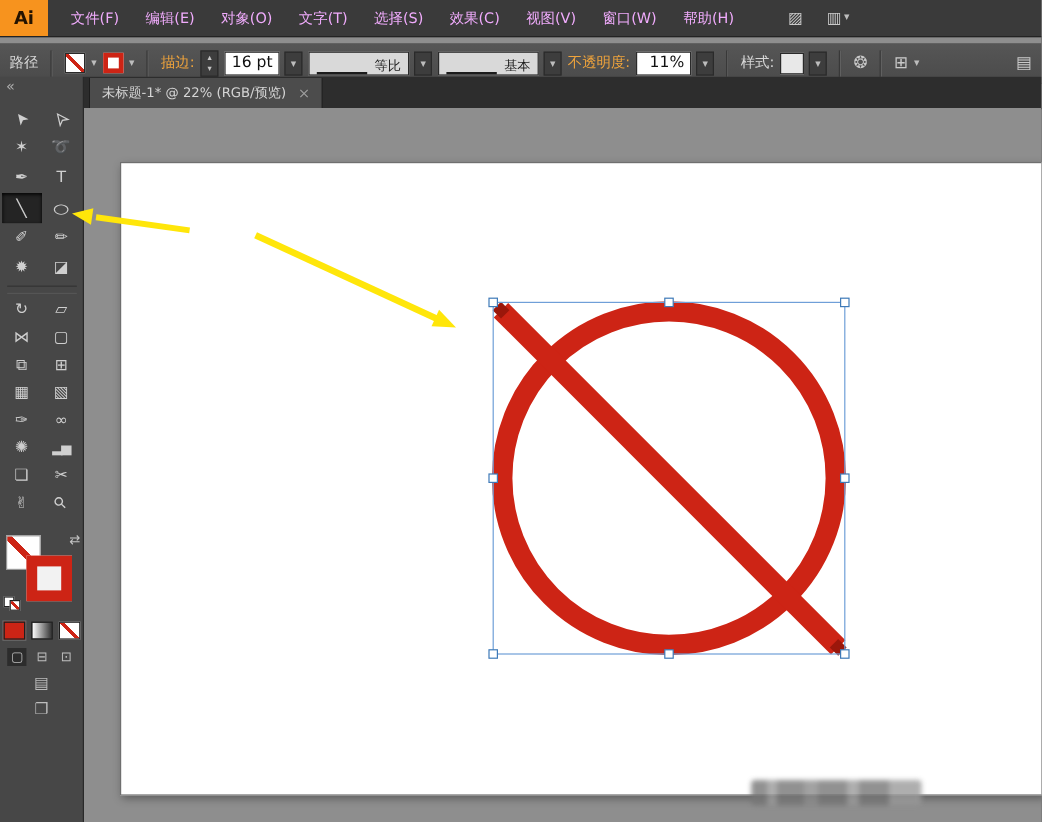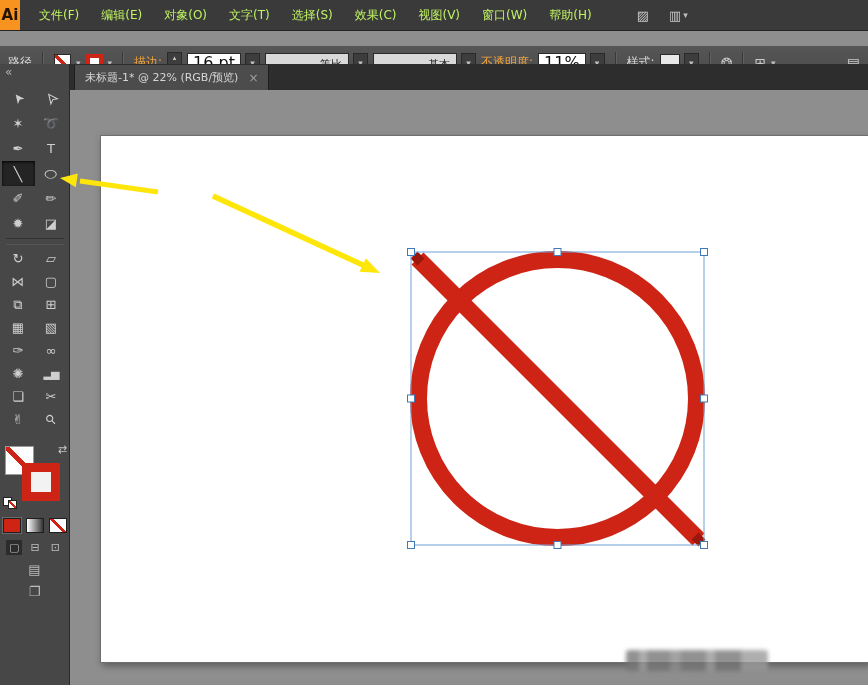--- a/index.html
+++ b/index.html
@@ -2,43 +2,43 @@
 <html style="--accent-red: #cd2415; --selection-blue: #6f9fd8; --handle-border: #3e7ab8; --arrow-yellow: #ffe60a;"><head>
 <meta charset="utf-8">
 <style>
   html,body{margin:0;padding:0;background:#555;}
   #app{position:relative;width:868px;height:685px;overflow:hidden;background:#8e8e8e;
        font-family:"DejaVu Sans","Liberation Sans",sans-serif;user-select:none;}
 
   
   #menubar{position:absolute;left:0;top:0;width:868px;height:30px;background:#3a3a3a;
            border-bottom:1px solid #232323;display:flex;align-items:center;}
-  .logo{width:20px;height:30px;background:#f7931e;color:#241300;font-weight:bold;
+  .logo{width:40px;height:30px;background:#f7931e;color:#241300;font-weight:bold;
         font-size:15px;display:flex;align-items:center;justify-content:center;}
   #menu-items{display:flex;height:30px;margin-left:8px;}
-  .menu-item{padding:0 11px;font-size:12px;color:#bef264;line-height:30px;white-space:nowrap;}
+  .menu-item{padding:0 11px;font-size:12px;color:#f0abfc;line-height:30px;white-space:nowrap;}
   .mb-icons{display:flex;align-items:center;gap:20px;margin-left:34px;color:#c9c9c9;font-size:13px;}
   .mb-icon{display:flex;align-items:center;gap:2px;}
   .caret{font-size:9px;color:#bdbdbd;}
 
   
-  #controlbar{position:absolute;left:0;top:46px;width:868px;height:34px;
+  #controlbar{position:absolute;left:0;top:36px;width:868px;height:34px;
               background:linear-gradient(#565656,#4a4a4a);border-bottom:1px solid #1f1f1f;
               display:flex;align-items:center;padding:0 8px;box-sizing:border-box;gap:5px;
               font-size:12px;color:#d8d8d8;}
   .sep{width:1px;height:22px;background:#383838;border-right:1px solid #606060;margin:0 5px;}
   .cb-link{color:#f0a43c;white-space:nowrap;text-align:center;}
   .cb-label{white-space:nowrap;}
   .mini-swatch{width:15px;height:15px;border:1px solid #2a2a2a;background:#fff;display:inline-block;}
   .fill-none{background:#fff linear-gradient(45deg,transparent 42%,var(--accent-red) 42%,var(--accent-red) 58%,transparent 58%);}
   .stroke-red{background:#fff;border:4px solid var(--accent-red);width:9px;height:9px;}
   .stepper{display:flex;flex-direction:column;justify-content:center;width:13px;height:20px;
            background:#3d3d3d;border:1px solid #2a2a2a;text-align:center;line-height:8px;}
   .stepper span{font-size:7px;color:#c5c5c5;height:9px;}
-  .field{background:#fff;color:#111;height:16px;line-height:16px;font-size:16px;
+  .field{background:#fff;color:#111;height:16px;line-height:16px;font-size:13px;
          padding:1px 5px;border:1px solid #2a2a2a;min-width:34px;text-align:right;}
   .caret-btn{background:#3d3d3d;border:1px solid #2a2a2a;height:20px;width:15px;padding:0;
              display:flex;align-items:center;justify-content:center;margin-left:-1px;}
   .well{display:flex;align-items:flex-end;gap:6px;background:#d9d9d9;border:1px solid #2a2a2a;
         height:18px;padding:0 6px;color:#1c1c1c;font-size:11px;}
   .well .line{display:inline-block;width:42px;height:2px;background:#1c1c1c;}
   .style-swatch{width:18px;height:16px;background:#e8e8e8;border:1px solid #2a2a2a;}
   .cb-icon{color:#c9c9c9;font-size:14px;}
 
   

